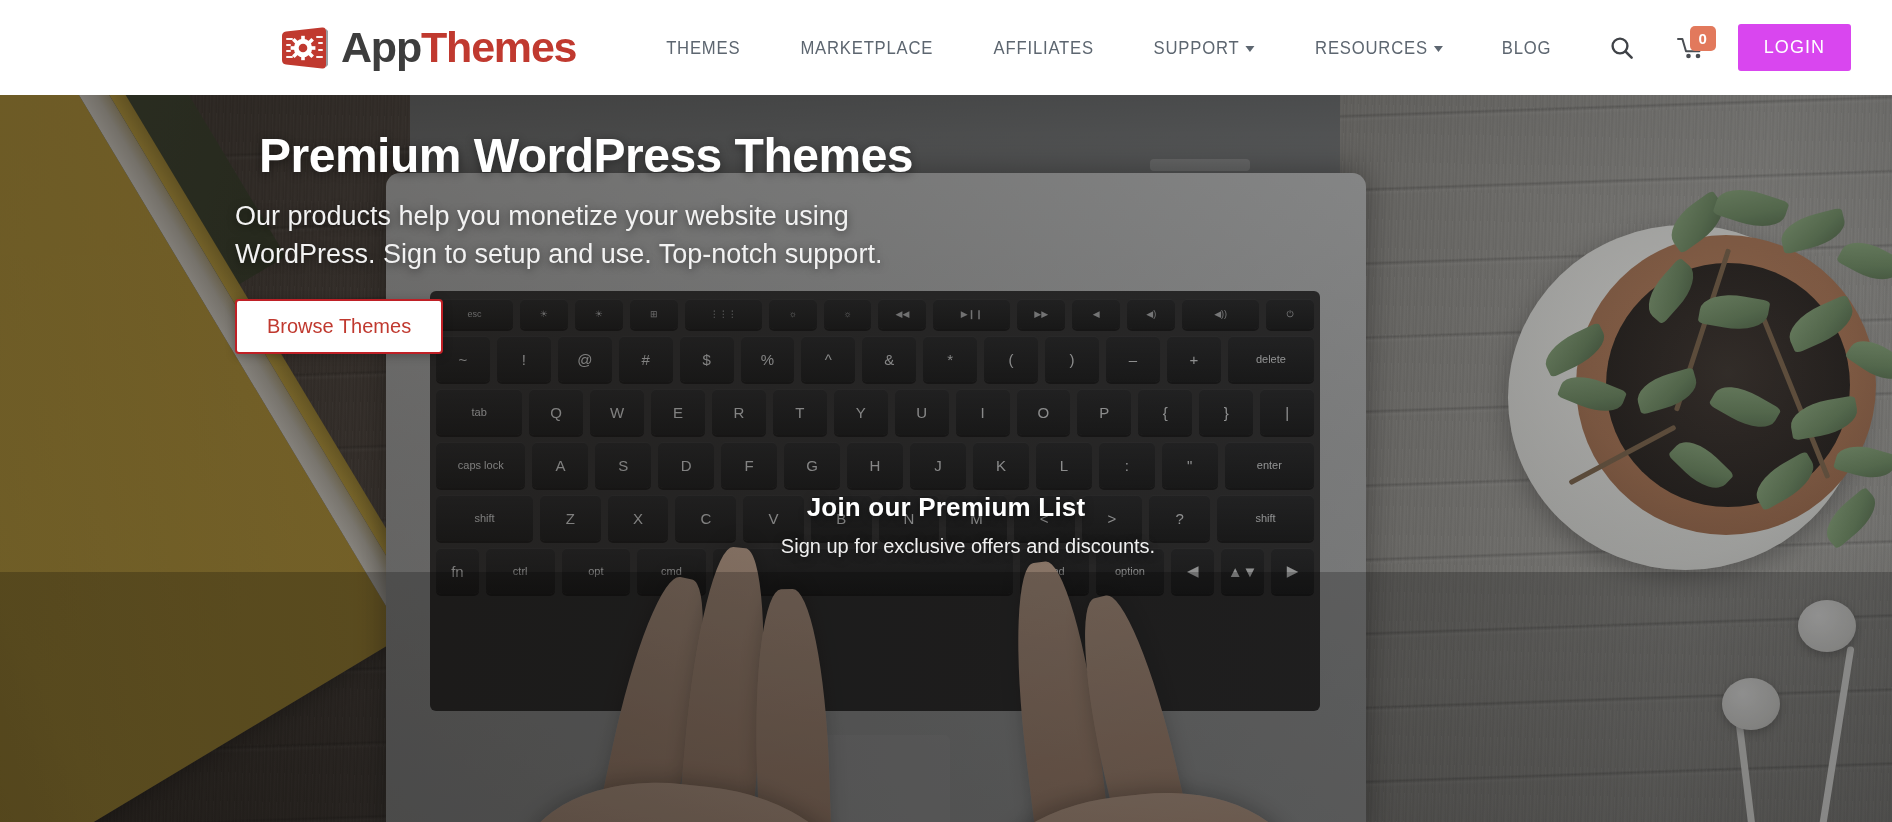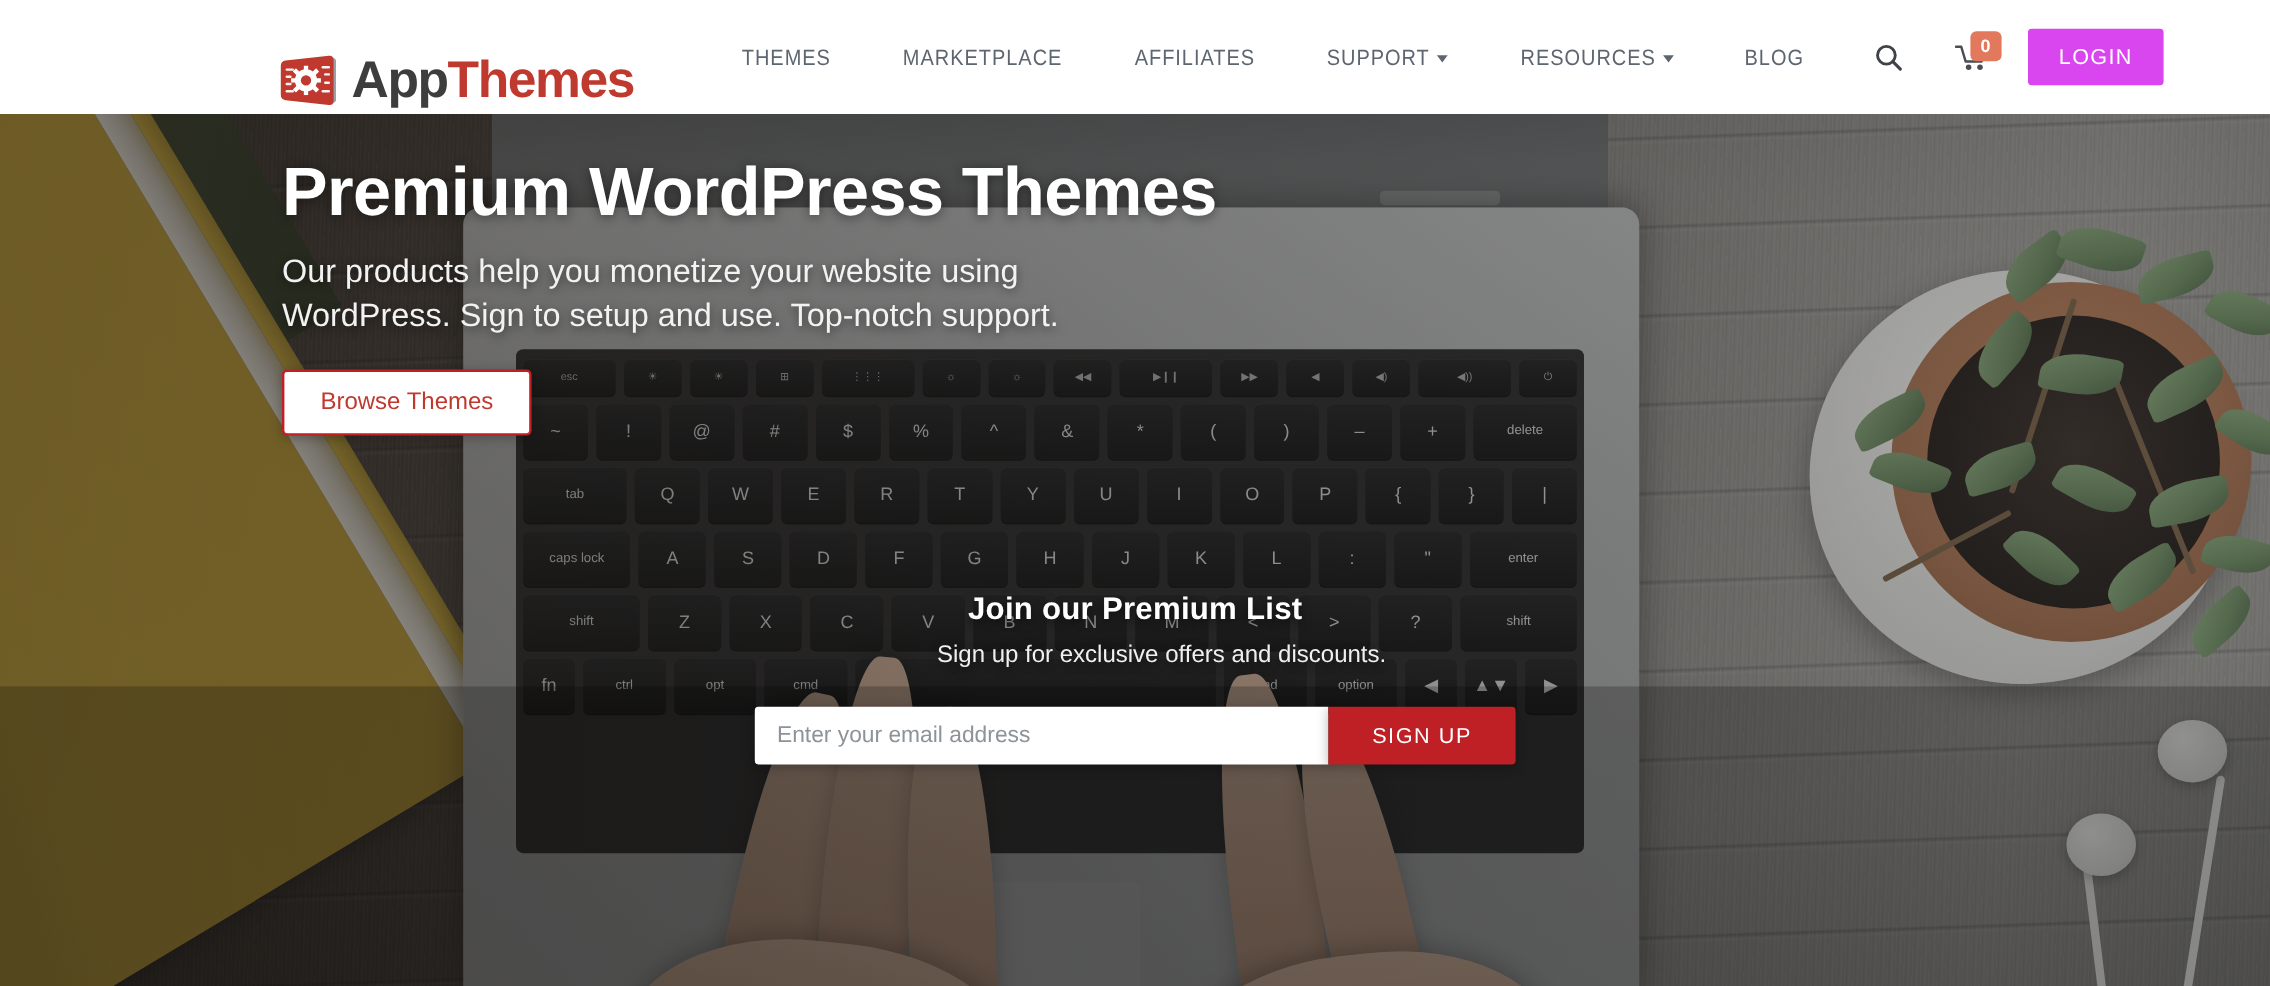--- a/index.html
+++ b/index.html
@@ -13,22 +13,23 @@
     font-family: "Liberation Sans", sans-serif;
   }
 
   
   .site-header {
     position: relative;
     width: 1524px;
     height: 95px;
     background: #ffffff;
     display: flex;
-    align-items: flex-end;
+    align-items: center;
     z-index: 20;
+    padding-left: 48px;
   }
 
   .logo-block {
     display: flex;
     align-items: center;
     margin-left: 230px;
     height: 56px;
     cursor: pointer;
   }
 
@@ -361,26 +362,27 @@
 
   .hero-copy {
     position: absolute;
     left: 235px;
     top: 36px;
     width: 900px;
   }
 
   .hero-title {
     color: #ffffff;
-    font-size: 57px;
+    font-size: 48px;
     font-weight: bold;
     line-height: 1.05;
     letter-spacing: -0.5px;
     text-shadow: 0 2px 10px rgba(0,0,0,0.45);
     font-stretch: condensed;
+    margin-left: 24px;
   }
   .hero-title span { display: block; }
 
   .hero-sub {
     margin-top: 17px;
     color: #f2f2f2;
     font-size: 27px;
     line-height: 1.38;
     font-weight: 300;
     text-shadow: 0 2px 8px rgba(0,0,0,0.5);
@@ -686,20 +688,16 @@
       <h1 class="hero-title">
         <span>Premium WordPress Themes</span>
       </h1>
       <p class="hero-sub">Our products help you monetize your website using WordPress. Sign to setup and use. Top-notch support.</p>
       <button class="browse-btn">Browse Themes</button>
     </div>
 
     <div class="mailing">
       <div class="mailing-title">Join our Premium List</div>
       <div class="mailing-sub">Sign up for exclusive offers and discounts.</div>
-      <form class="signup-form">
-        <input class="email-input" type="text" placeholder="Enter your email address" style="">
-        <button class="signup-btn">SIGN UP</button>
-      </form>
     </div>
 
   </div>
 </section>
 
 </body></html>

